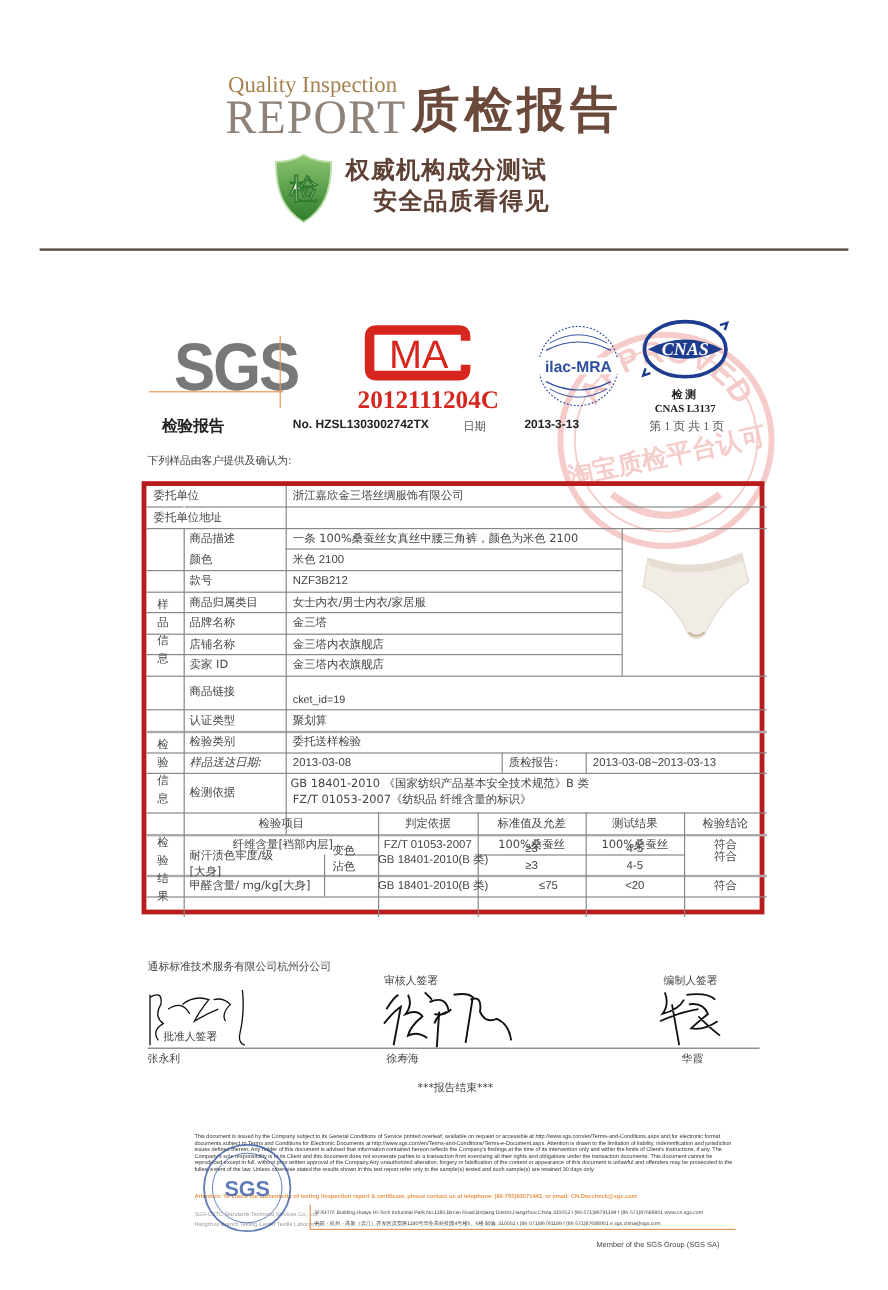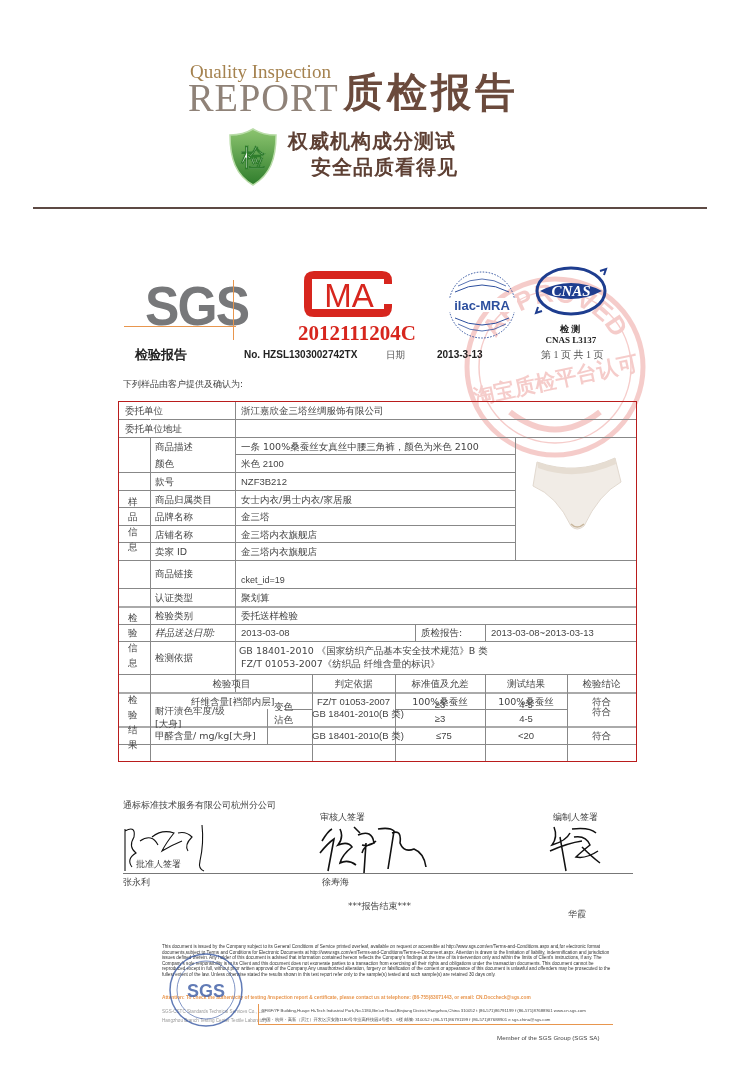--- a/index.html
+++ b/index.html
@@ -32,21 +32,21 @@
 
   
   .rh-title{left:135px;top:346px;font-size:13px;font-weight:bold;color:#222;}
   .rh-no{left:244px;top:349px;font-family:"Liberation Sans",sans-serif;font-size:10px;font-weight:bold;color:#222;}
   .rh-datel{left:386px;top:349px;font-size:9.5px;color:#555;}
   .rh-date{left:437px;top:349px;font-family:"Liberation Sans",sans-serif;font-size:10px;font-weight:bold;color:#222;}
   .rh-page{left:541px;top:348px;font-family:"Liberation Serif","DejaVu Serif",serif;font-size:10px;color:#555;}
   .intro{left:123px;top:378px;font-size:9px;color:#444;}
 
   
-  .tbl{left:118px;top:401px;width:519px;border:1px solid #b91c1c;}
+  .tbl{left:118px;top:401px;width:519px;border:4px solid #b91c1c;}
   .cell{position:absolute;font-size:9.5px;color:#444;line-height:12px;white-space:nowrap;}
   .ln{position:absolute;background:#888;}
   .en{font-family:"Liberation Sans",sans-serif;}
   .ctr{text-align:center;}
 
   
   .org{left:123px;top:799px;font-size:9px;color:#444;}
   .sig-label{font-size:9px;color:#444;}
   .sig-line{left:123px;top:873px;width:510px;height:1px;background:#777;}
   .sig-name{font-size:9px;color:#444;}
@@ -244,21 +244,21 @@
   <div class="cell" style="left:155px;top:312px;">沾色</div>
   <div class="cell ctr en" style="left:193px;top:306px;width:83px;">GB 18401-2010(B 类)</div>
   <div class="cell ctr en" style="left:276px;top:297px;width:90px;">≥3</div>
   <div class="cell ctr en" style="left:276px;top:311px;width:90px;">≥3</div>
   <div class="cell ctr en" style="left:366px;top:297px;width:82px;">4-5</div>
   <div class="cell ctr en" style="left:366px;top:311px;width:82px;">4-5</div>
   <div class="cell ctr" style="left:448px;top:304px;width:69px;">符合</div>
 
   <div class="cell" style="left:36px;top:328px;">甲醛含量/ mg/kg[大身]</div>
   <div class="cell ctr en" style="left:193px;top:328px;width:83px;">GB 18401-2010(B 类)</div>
-  <div class="cell ctr en" style="left:280px;top:328px;width:90px;text-align:center;">≤75</div>
+  <div class="cell ctr en" style="left:290px;top:328px;width:90px;text-align:center;">≤75</div>
   <div class="cell ctr en" style="left:366px;top:328px;width:82px;">&lt;20</div>
   <div class="cell ctr" style="left:448px;top:328px;width:69px;">符合</div>
 </div>
 
 <div class="abs org">通标标准技术服务有限公司杭州分公司</div>
 <div class="abs sig-label" style="left:136px;top:811px;margin-top:47px;">批准人签署</div>
 <div class="abs sig-label" style="left:320px;top:811px;">审核人签署</div>
 <div class="abs sig-label" style="left:553px;top:811px;">编制人签署</div>
 
 <svg class="abs" style="left:122px;top:823px;width:92px;height:50px;" viewBox="0 0 92 50">
@@ -267,21 +267,21 @@
 <svg class="abs" style="left:318px;top:823px;width:110px;height:50px;" viewBox="0 0 110 50">
   <path d="M4 18 Q10 8 14 6 M2 30 Q10 20 16 16 L10 48 M22 6 Q26 14 20 22 Q30 18 34 24 Q24 32 22 40 Q30 36 38 42 M36 4 L42 10 M40 12 Q54 6 56 20 Q46 22 44 30 M44 22 Q52 24 58 18 M48 20 L46 50 M60 6 Q72 4 76 8 L70 46 M74 10 Q84 6 82 20 Q86 30 96 26 Q106 30 108 44" fill="none" stroke="#111" stroke-width="1.6"></path>
 </svg>
 <svg class="abs" style="left:546px;top:823px;width:56px;height:50px;" viewBox="0 0 56 50">
   <path d="M8 4 Q12 14 6 22 Q20 18 24 10 M4 28 Q22 20 36 18 M14 14 L20 48 M26 6 Q44 4 50 10 M28 14 Q40 12 44 22 Q34 30 30 34 Q40 36 52 28 M36 24 Q46 34 54 40" fill="none" stroke="#111" stroke-width="1.5"></path>
 </svg>
 
 <div class="abs sig-line"></div>
 <div class="abs sig-name" style="left:123px;top:876px;">张永利</div>
 <div class="abs sig-name" style="left:322px;top:876px;">徐寿海</div>
-<div class="abs sig-name" style="left:568px;top:908px;">华霞</div>
+<div class="abs sig-name" style="left:568px;top:876px;">华霞</div>
 <div class="abs end">***报告结束***</div>
 
 <div class="abs disc">This document is issued by the Company subject to its General Conditions of Service printed overleaf, available on request or accessible at http://www.sgs.com/en/Terms-and-Conditions.aspx and,for electronic format documents,subject to Terms and Conditions for Electronic Documents at http://www.sgs.com/en/Terms-and-Conditions/Terms-e-Document.aspx. Attention is drawn to the limitation of liability, indemnification and jurisdiction issues defined therein. Any holder of this document is advised that information contained hereon reflects the Company's findings at the time of its intervention only and within the limits of Client's instructions, if any. The Company's sole responsibility is to its Client and this document does not exonerate parties to a transaction from exercising all their rights and obligations under the transaction documents. This document cannot be reproduced except in full, without prior written approval of the Company.Any unauthorized alteration, forgery or falsification of the content or appearance of this document is unlawful and offenders may be prosecuted to the fullest extent of the law. Unless otherwise stated the results shown in this test report refer only to the sample(s) tested and such sample(s) are retained 30 days only.</div>
 <div class="abs attn">Attention: To check the authenticity of testing /inspection report &amp; certificate, please contact us at telephone: (86-755)83071443, or email: CN.Doccheck@sgs.com</div>
 <div class="abs addr-l">
   <div>SGS-CSTC Standards Technical Services Co., Ltd.</div>
   <div>Hangzhou Branch Testing Center Textile Laboratory</div>
 </div>
 <div class="abs addr-bar"></div>
 <div class="abs addr-r">

